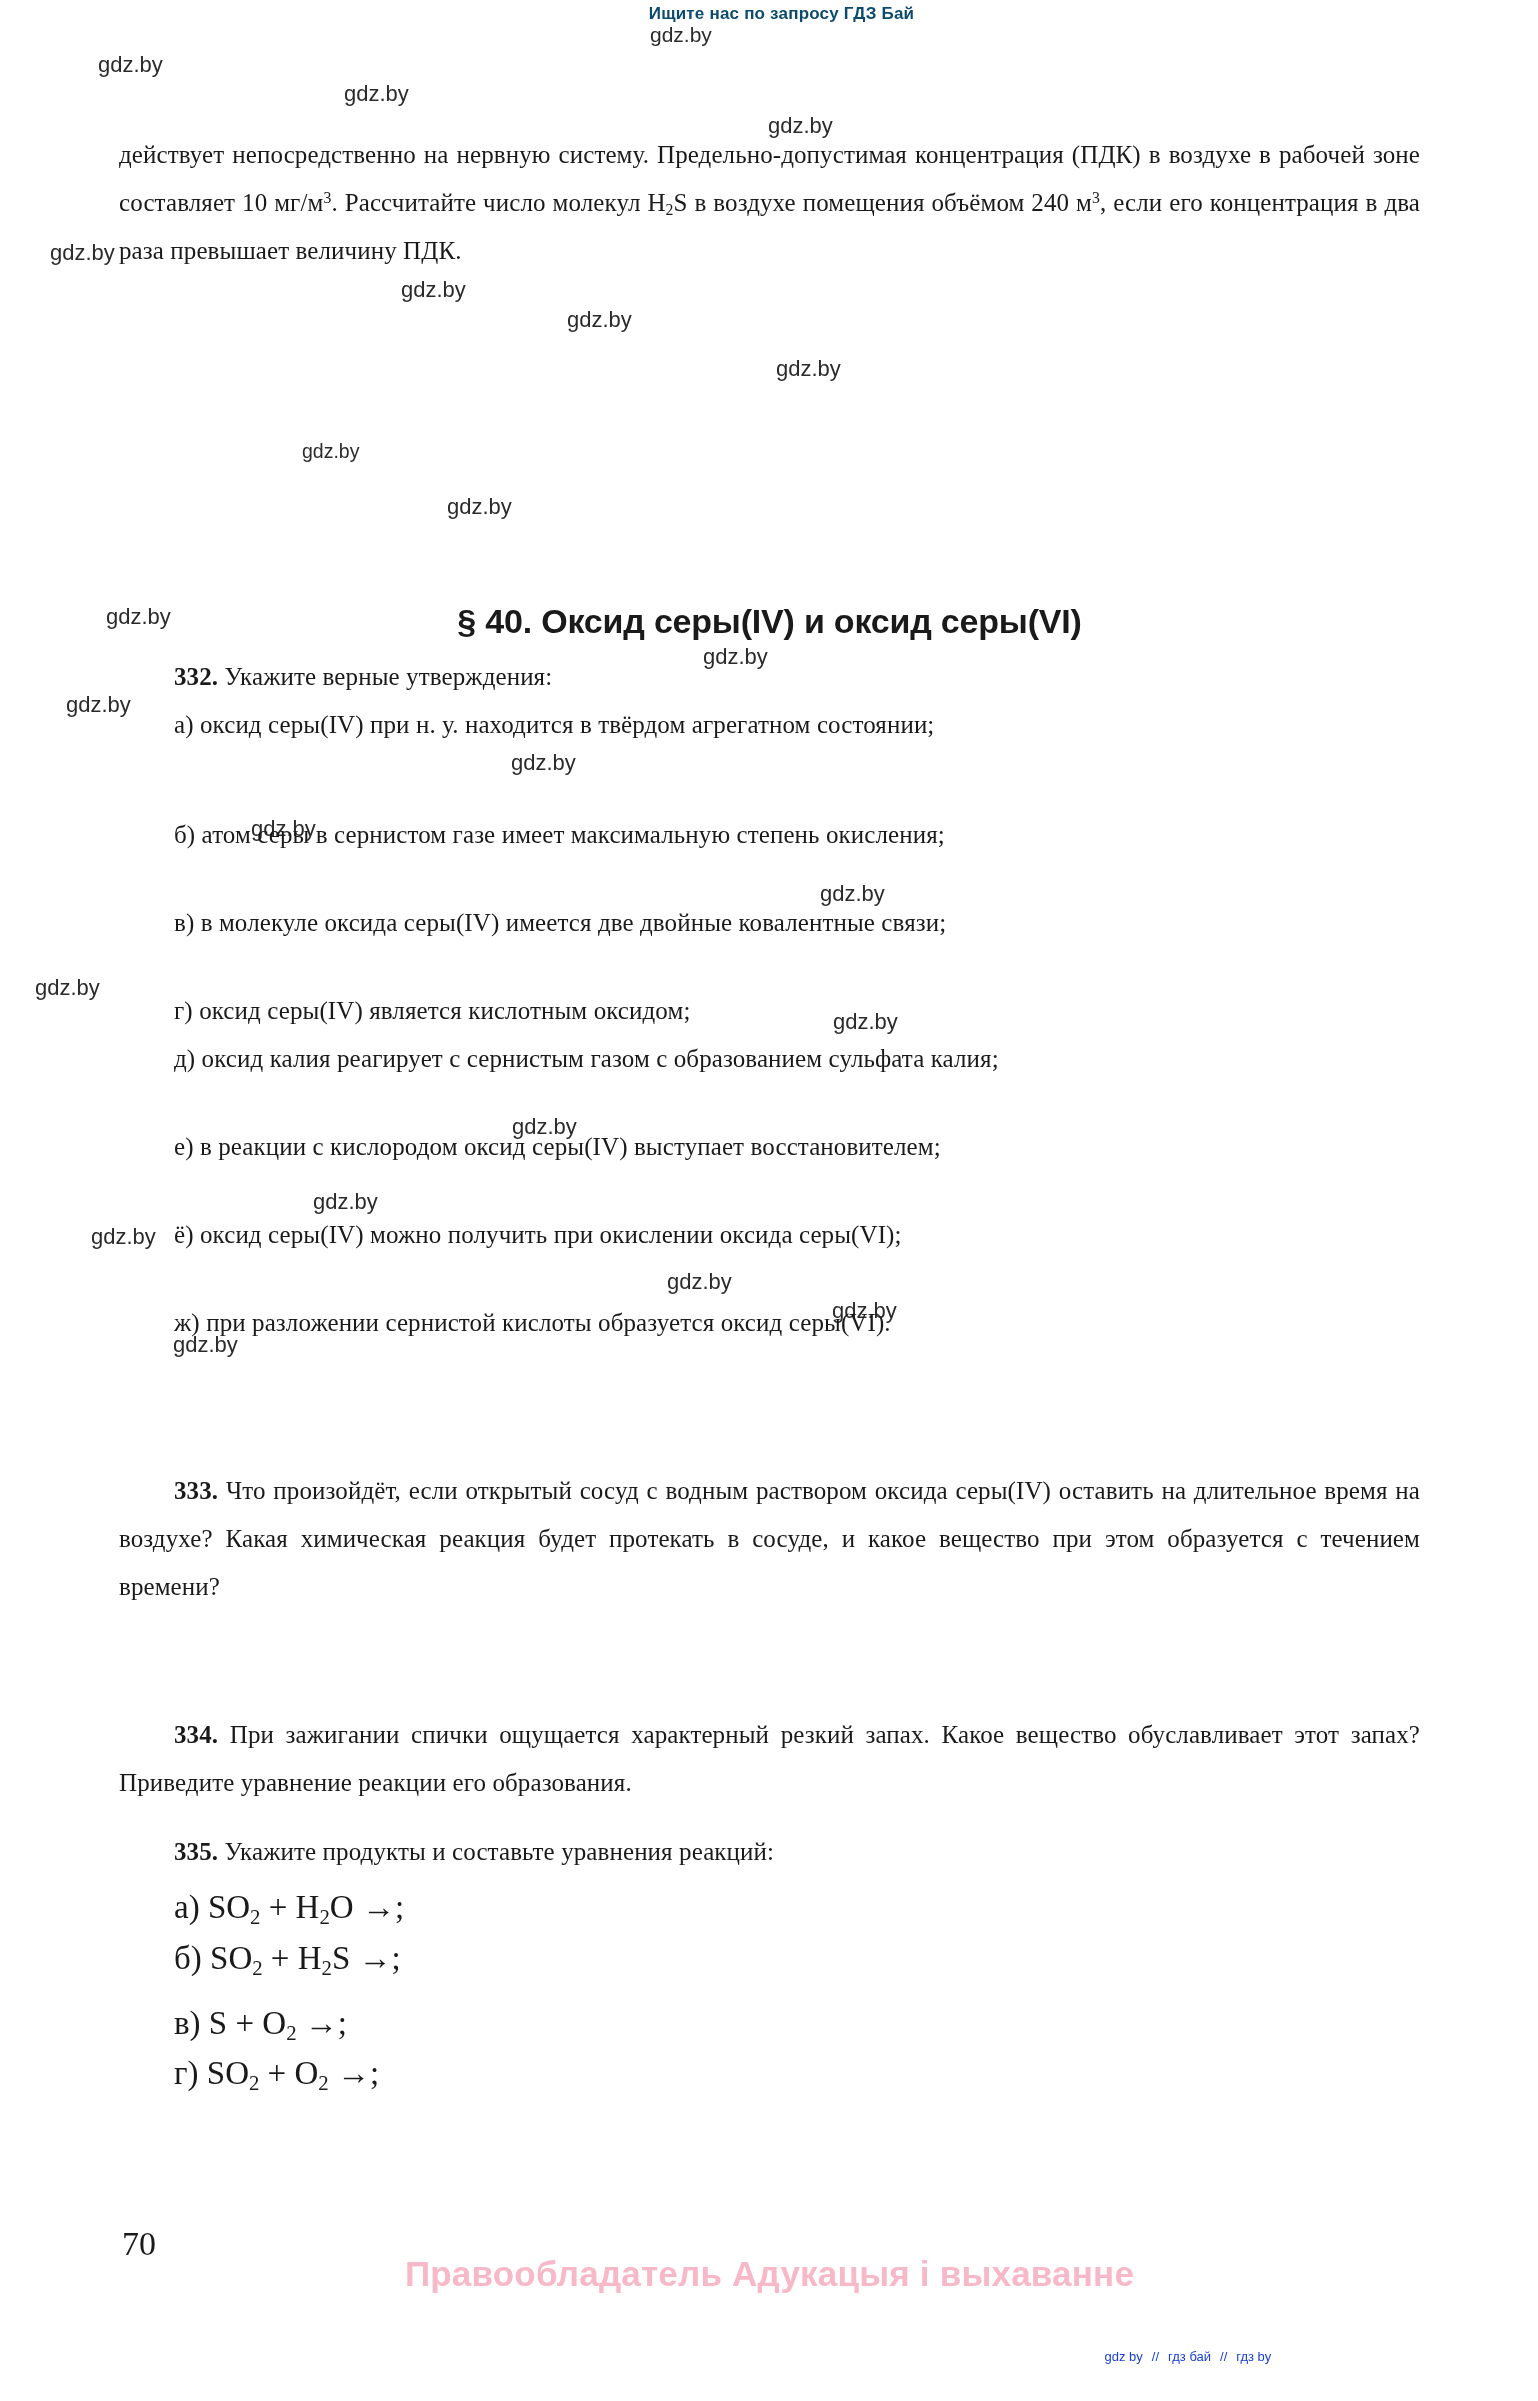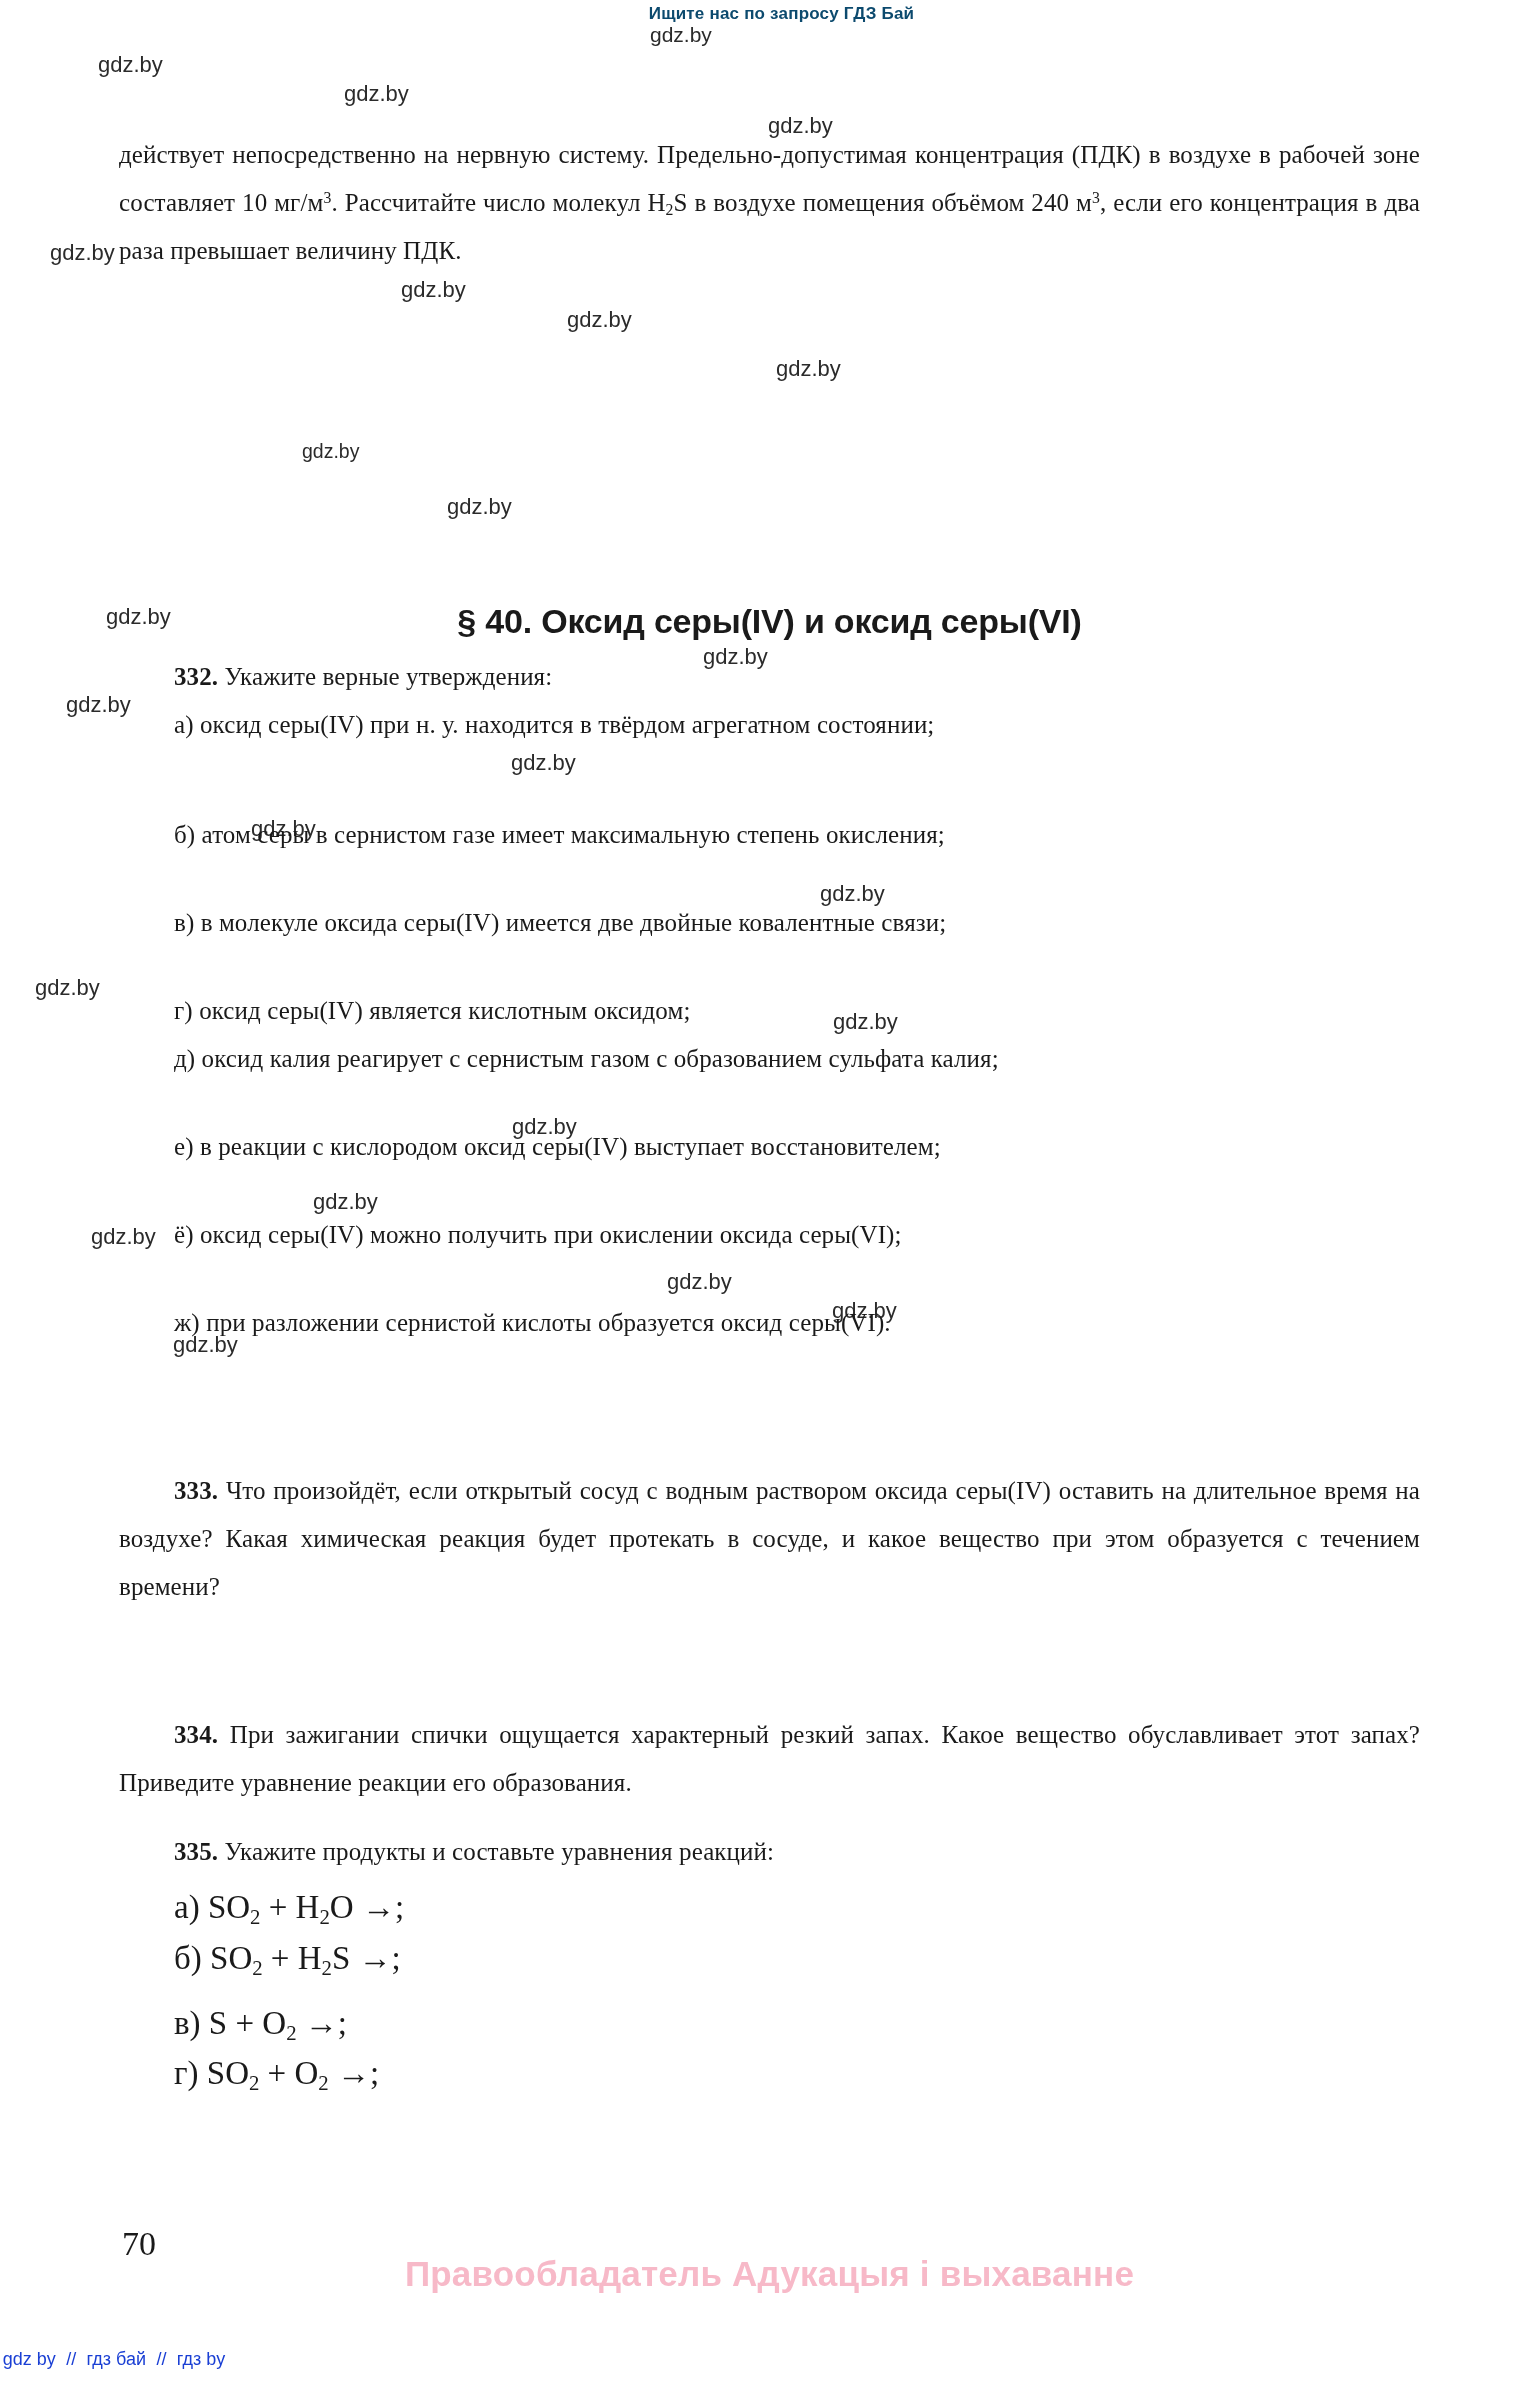--- a/index.html
+++ b/index.html
@@ -104,23 +104,23 @@
     color: #f7b9c8;
     letter-spacing: 0.2px;
     white-space: nowrap;
   }
 
   
   .bottom-links {
     position: absolute;
     left: 0;
     width: 1274px;
-    text-align: left;
-    font-family: "Liberation Sans", "DejaVu Sans", sans-serif;
-    font-size: 18px;
+    text-align: right;
+    font-family: "Liberation Sans", "DejaVu Sans", sans-serif;
+    font-size: 13px;
     color: #1a3fd4;
     white-space: nowrap;
   }
   .bottom-links span { margin: 0 2.7px; }
   .sep { color: #1a3fd4; }
 
   
   .eq {
     font-size: 33px;
     line-height: 48px;

